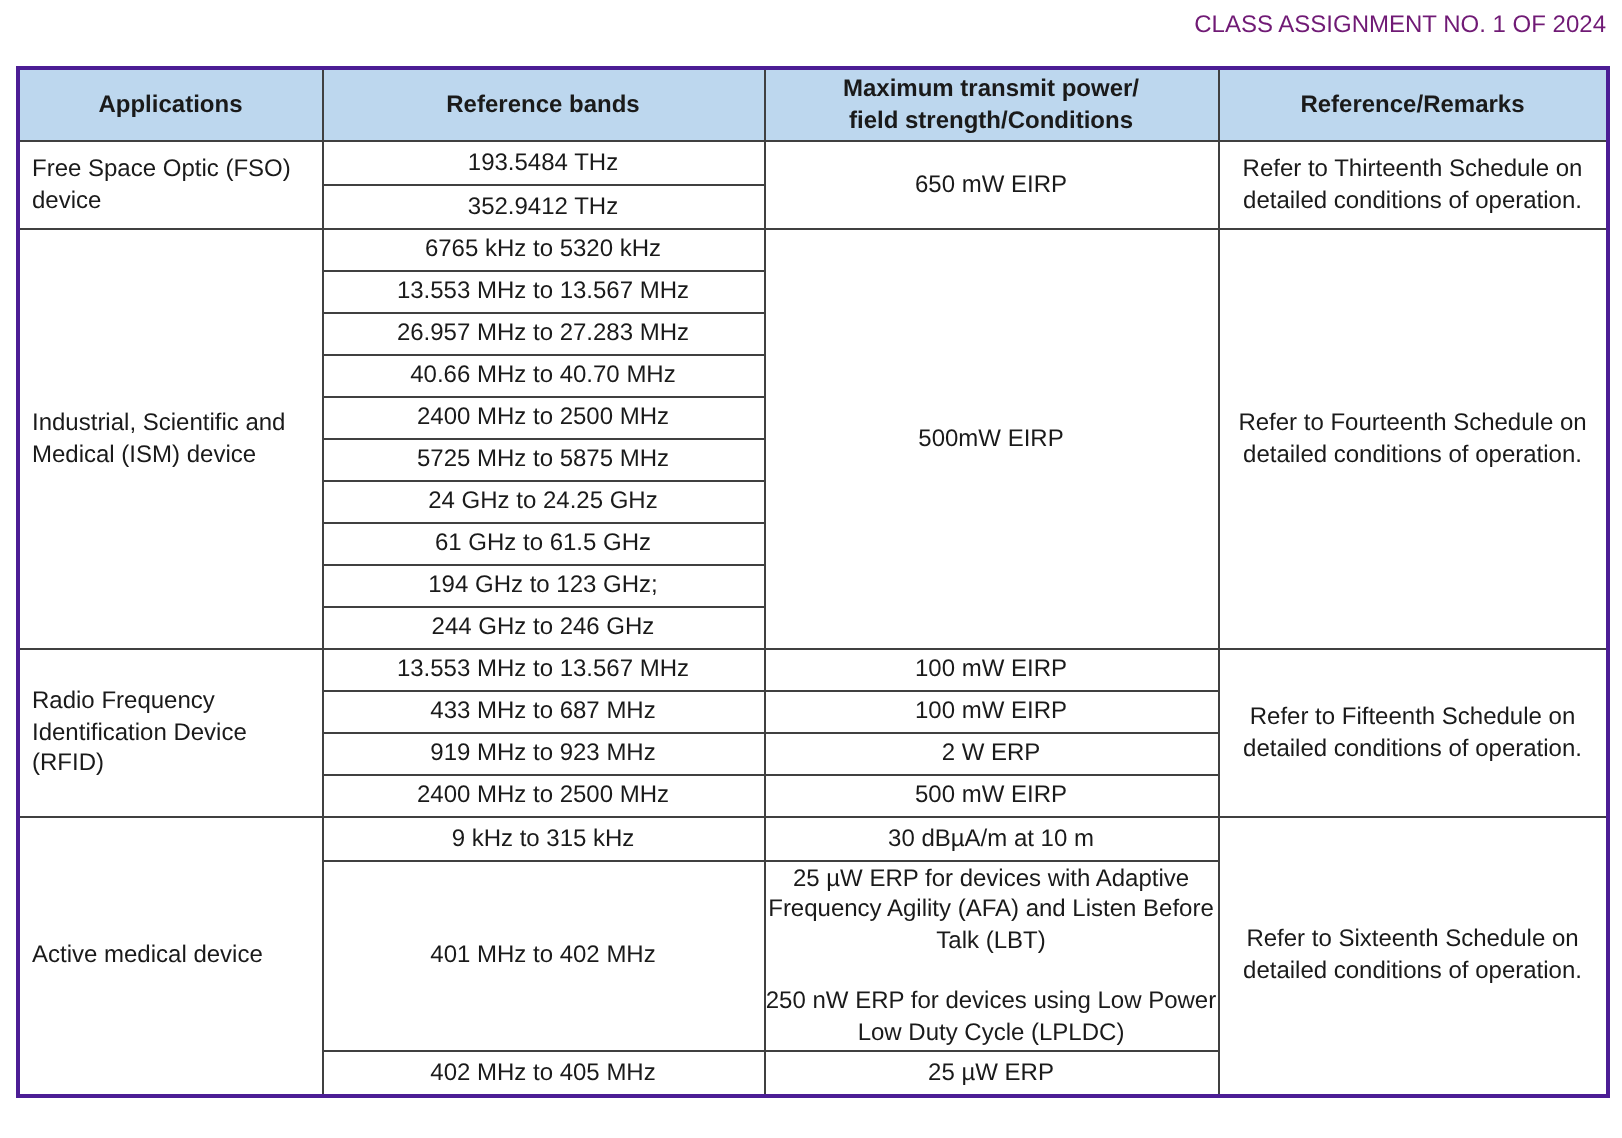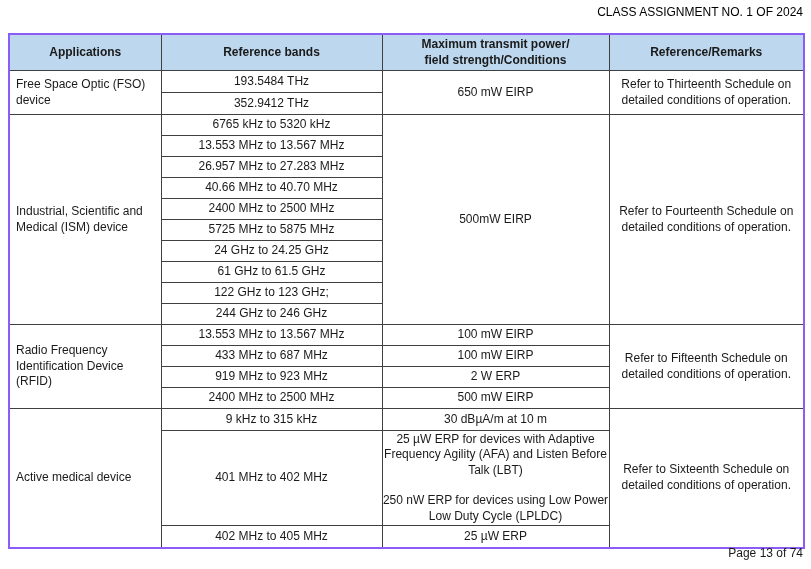--- a/index.html
+++ b/index.html
@@ -17,30 +17,30 @@
     width: 811px;
     height: 569px;
   }
   .page-header-right {
     position: absolute;
     top: 5px;
     left: 0;
     width: 803px;
     text-align: right;
     font-size: 12px;
-    color: #000000;
+    color: #701a75;
   }
   .doc-table {
     position: absolute;
     top: 33px;
     left: 8px;
     width: 795px;
     border-collapse: collapse;
     table-layout: fixed;
-    border: 2px solid #8b5cf6;
+    border: 2px solid #4c1d95;
   }
   .doc-table th, .doc-table td {
     border: 1px solid #404040;
     font-size: 12px;
     line-height: 1.28;
     vertical-align: middle;
     overflow: hidden;
     word-wrap: break-word;
   }
   .doc-table th {
@@ -137,21 +137,21 @@
       <tr class="h21">
           <td class="freq-cell">5725 MHz to 5875 MHz</td>
         </tr>
       <tr class="h21">
           <td class="freq-cell">24 GHz to 24.25 GHz</td>
         </tr>
       <tr class="h21">
           <td class="freq-cell">61 GHz to 61.5 GHz</td>
         </tr>
       <tr class="h21">
-          <td class="freq-cell">122 GHz to 123 GHz;</td>
+          <td class="freq-cell">194 GHz to 123 GHz;</td>
         </tr>
       <tr class="h21">
           <td class="freq-cell">244 GHz to 246 GHz</td>
         </tr>
 
       <tr class="h21">
         <td class="app-cell" rowspan="4">Radio Frequency Identification Device (RFID)</td>
         <td class="freq-cell">13.553 MHz to 13.567 MHz</td>
         <td class="power-cell">100 mW EIRP</td>
         <td class="ref-cell" rowspan="4">Refer to Fifteenth Schedule on detailed conditions of operation.</td>
@@ -181,15 +181,14 @@
 
 250 nW ERP for devices using Low Power Low Duty Cycle (LPLDC)</td>
       </tr>
       <tr class="h22">
         <td class="freq-cell">402 MHz to 405 MHz</td>
         <td class="power-cell">25 µW ERP</td>
       </tr>
     </tbody>
   </table>
 
-  <div class="page-footer">Page 13 of 74</div>
 
 </div>
 
 </body></html>

